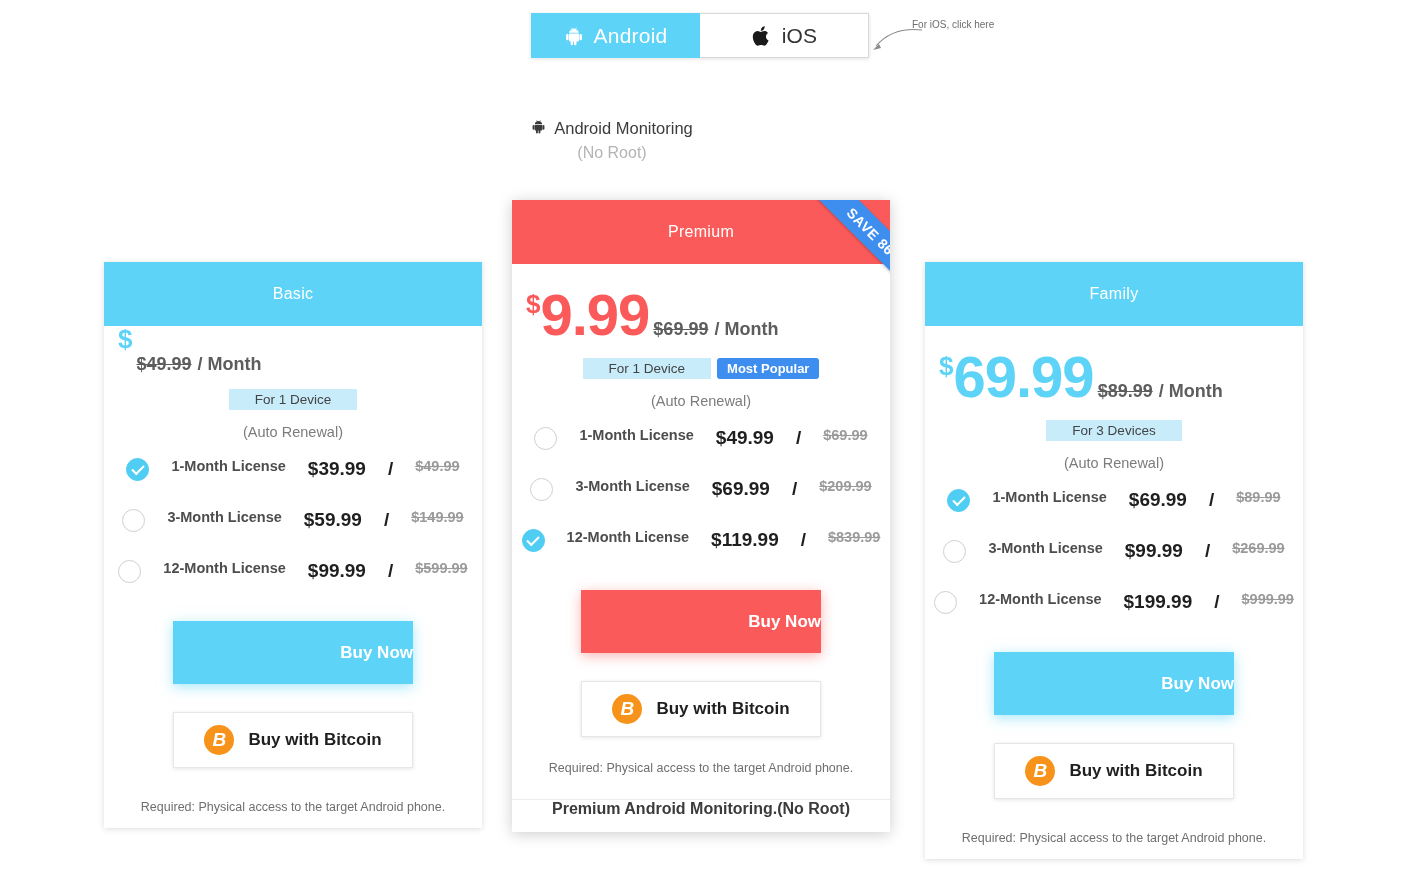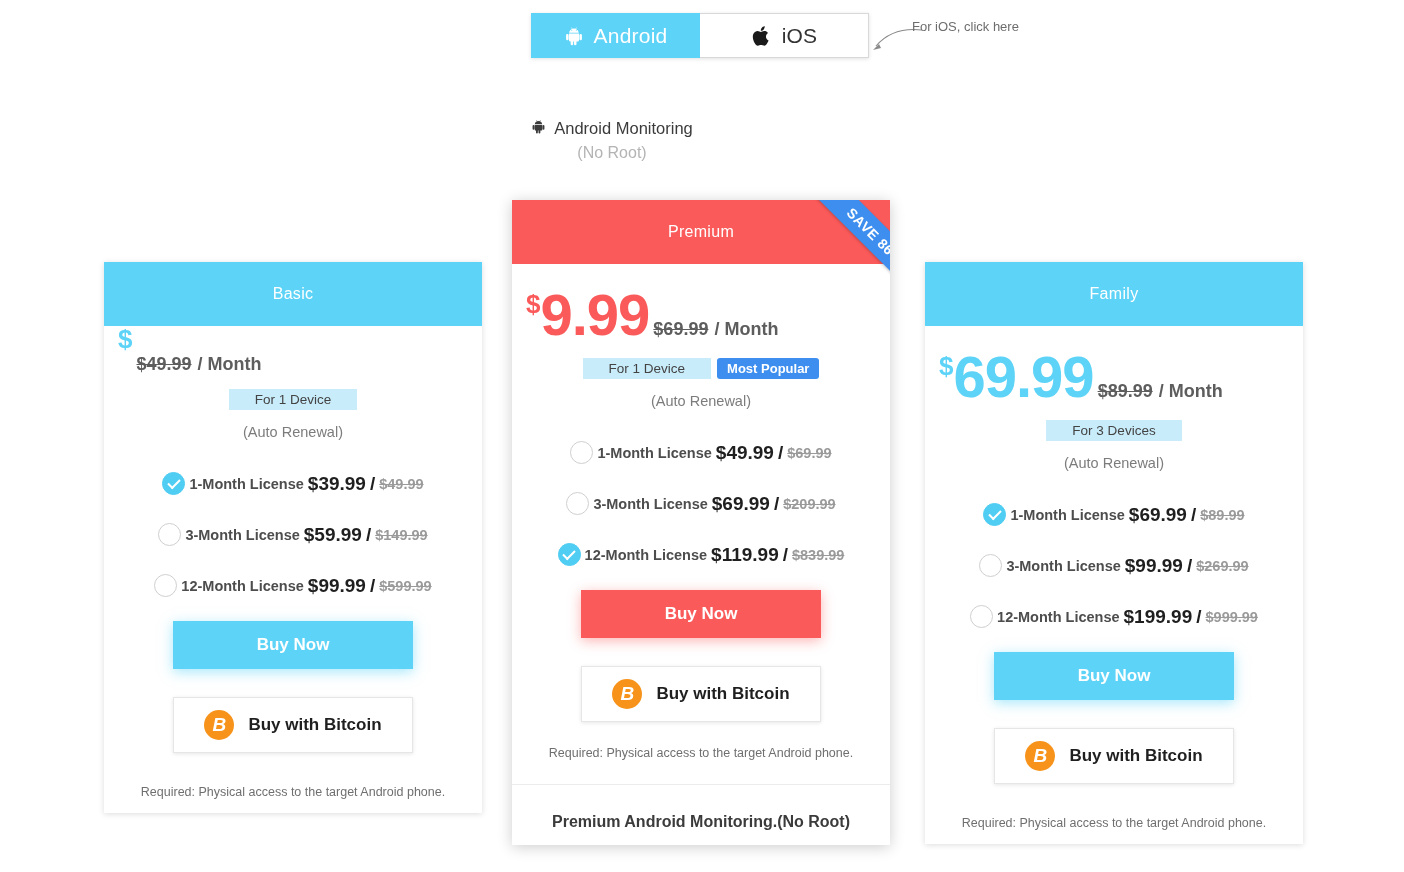--- a/index.html
+++ b/index.html
@@ -42,21 +42,21 @@
     color: #333333;
     border: 1px solid #d8d8d8;
     border-left: none;
   }
   .os-tab .glyph { display: flex; align-items: center; }
 
   .ios-hint {
     position: absolute;
     top: 19px;
     left: 912px;
-    font-size: 13px;
+    font-size: 10px;
     color: #6d6d6d;
     white-space: nowrap;
   }
   .hint-arrow {
     position: absolute;
     top: 20px;
     left: 866px;
     width: 60px;
     height: 34px;
   }
@@ -198,23 +198,23 @@
     margin-top: 14px;
     text-align: center;
     font-size: 14.5px;
     color: #7c7c7c;
   }
 
   
   .options { margin-top: 18px; }
   .opt {
     display: flex;
-    align-items: center;
+    align-items: flex-start;
     justify-content: center;
-    gap: 4px;
+    gap: 22px;
     height: 51px;
     cursor: pointer;
     white-space: nowrap;
   }
   .radio {
     width: 23px; height: 23px;
     border-radius: 50%;
     border: 1.5px solid #cfcfcf;
     background: #ffffff;
     flex: 0 0 auto;
@@ -248,27 +248,28 @@
     font-weight: bold;
     color: #9a9a9a;
     text-decoration: line-through;
   }
 
   
   .btn-buy {
     display: block;
     margin: 10px auto 0;
     width: 240px;
-    height: 48px;
+    height: 63px;
     border: none;
     color: #ffffff;
     font-size: 17px;
     font-weight: bold;
     font-family: inherit;
     cursor: pointer;
+    text-align: right;
   }
   .card.basic .btn-buy,
   .card.family .btn-buy { background: #5dd3f7; box-shadow: 0 3px 12px rgba(93,211,247,.55); }
   .card.premium .btn-buy { background: #fa5a5a; box-shadow: 0 3px 12px rgba(250,90,90,.45); }
 
   .btn-btc {
     display: flex;
     align-items: center;
     justify-content: center;
     gap: 14px;
@@ -298,21 +299,20 @@
   .required-note {
     margin-top: 32px;
     text-align: center;
     font-size: 12.5px;
     color: #6f6f6f;
   }
   .card.premium .required-note { margin-top: 24px; padding-bottom: 24px; }
 
   .card-foot {
     border-top: 1px solid #ececec;
-    padding-top: 28px;
     text-align: center;
     font-size: 16px;
     font-weight: bold;
     color: #3b3b3b;
   }
 
   .android-glyph { display: inline-block; vertical-align: middle; }
 </style>
 </head>
 <body>

